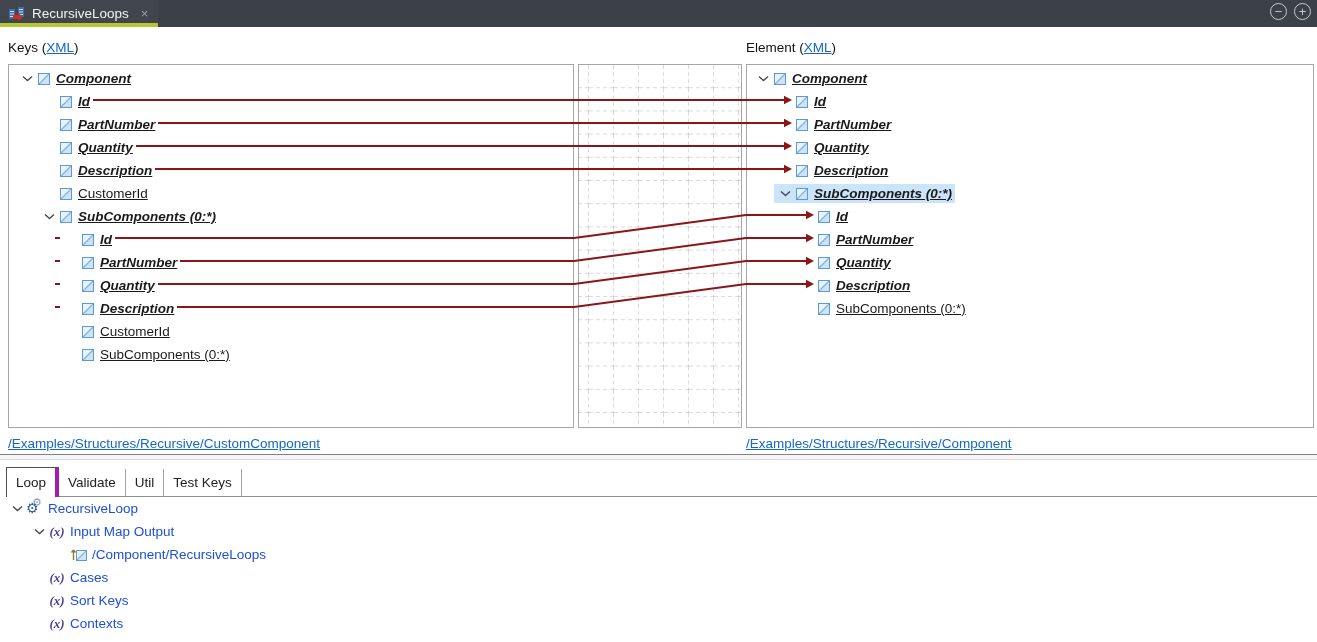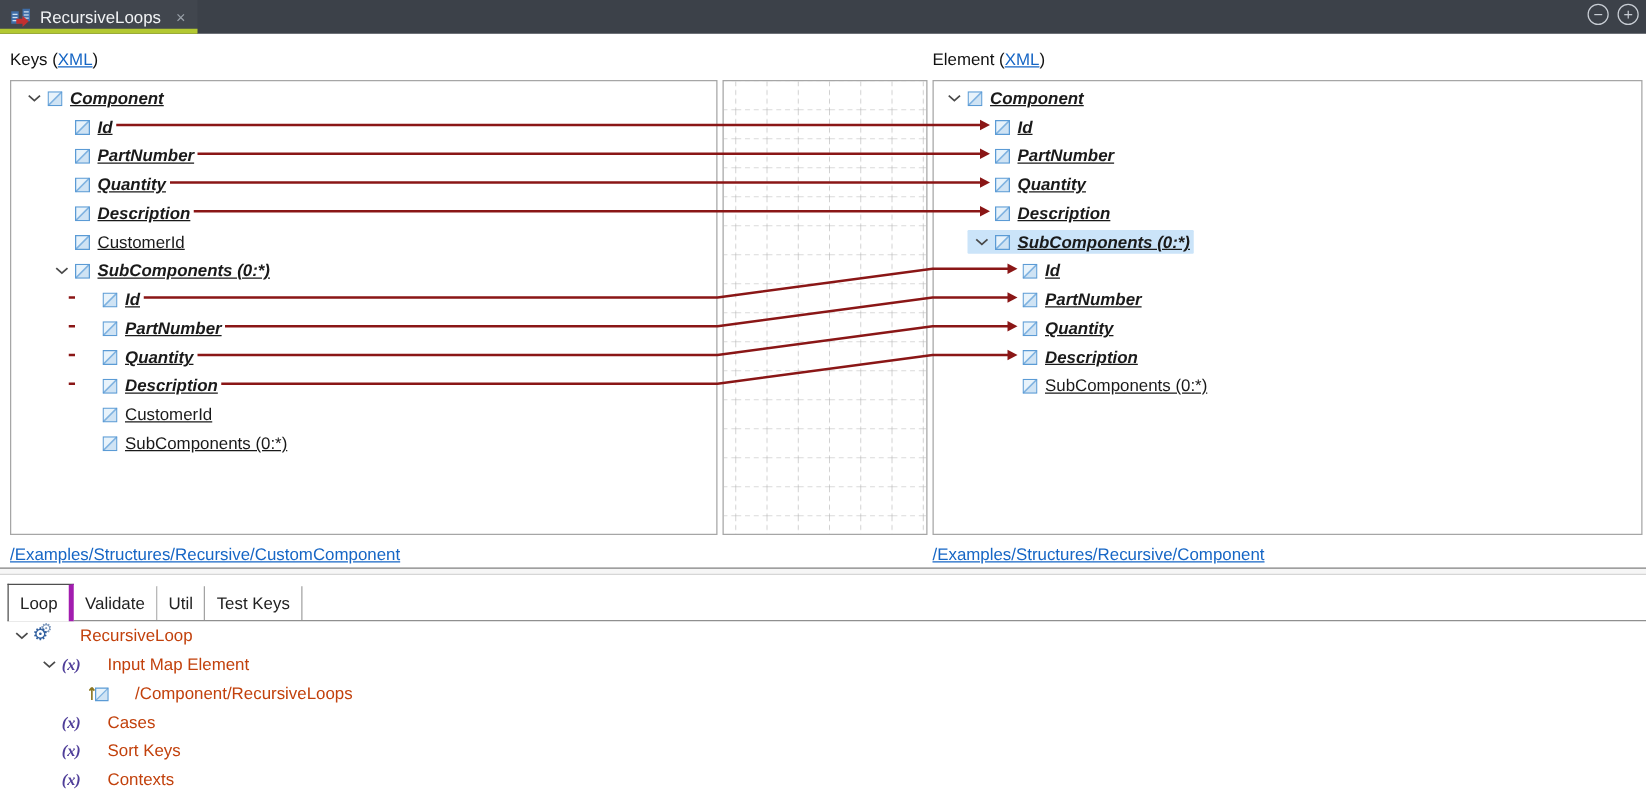--- a/index.html
+++ b/index.html
@@ -58,21 +58,21 @@
     background:#fff;z-index:2;border-right:4px solid #a21caf;}
 
   
   #bottom-tree{position:absolute;left:0;top:497px;width:1317px;}
   .bicon{width:18px;display:inline-flex;justify-content:center;align-items:center;flex:0 0 auto;}
   .fnicon{font-family:"Liberation Serif","DejaVu Serif",serif;font-style:italic;font-weight:600;
     font-size:13px;color:#4f3e99;}
   .gearwrap{position:relative;width:18px;height:18px;}
   .gear1{position:absolute;left:6px;top:-4px;font-family:"DejaVu Sans",sans-serif;font-size:11px;color:#7e99bd;}
   .gear2{position:absolute;left:0px;top:0px;font-family:"DejaVu Sans",sans-serif;font-size:14px;color:#2f5e9e;}
-  .blbl{margin-left:20px;font-size:13.5px;color:#c2410c;white-space:nowrap;}
+  .blbl{margin-left:4px;font-size:13.5px;color:#1d4ed8;white-space:nowrap;}
 </style>
 </head>
 <body>
 
 <div class="screen">
 
   <div class="titlebar" style="background: rgb(60, 65, 73);">
     <div class="tabzone">
       <svg class="tabicon" viewBox="0 0 17 17">
         <rect x="1" y="4" width="6" height="10" fill="#3f6ea8"></rect>
@@ -514,21 +514,21 @@
       </div>
       <div class="tree-row" style="padding-left: 30px;">
         <span class="chev" style="width: 18px;">
           <svg width="11" height="7" viewBox="0 0 11 7">
             <polyline points="1,1.5 5.5,5.5 10,1.5" fill="none" stroke="#4a4a4a" stroke-width="1.4"></polyline>
           </svg>
         </span>
         <span class="bicon">
           <span class="fnicon">(x)</span>
         </span>
-        <span class="blbl">Input Map Element</span>
+        <span class="blbl">Input Map Output</span>
       </div>
       <div class="tree-row" style="padding-left: 52px;">
         <span class="spacer" style="width: 18px;"></span>
         <span class="bicon">
           <svg width="16" height="15" viewBox="0 0 16 15">
             <g transform="translate(5,3)">
               <rect x="0.5" y="0.5" width="10" height="10" fill="#e8f3fb"></rect>
               <path d="M0.5 10.5 L10.5 0.5 L10.5 10.5 Z" fill="#cfe3f4"></path>
               <path d="M0.5 10.5 L10.5 0.5" stroke="#7fb2e0" stroke-width="1.1" fill="none"></path>
               <rect x="0.5" y="0.5" width="10" height="10" fill="none" stroke="#5b9bd5"></rect>

